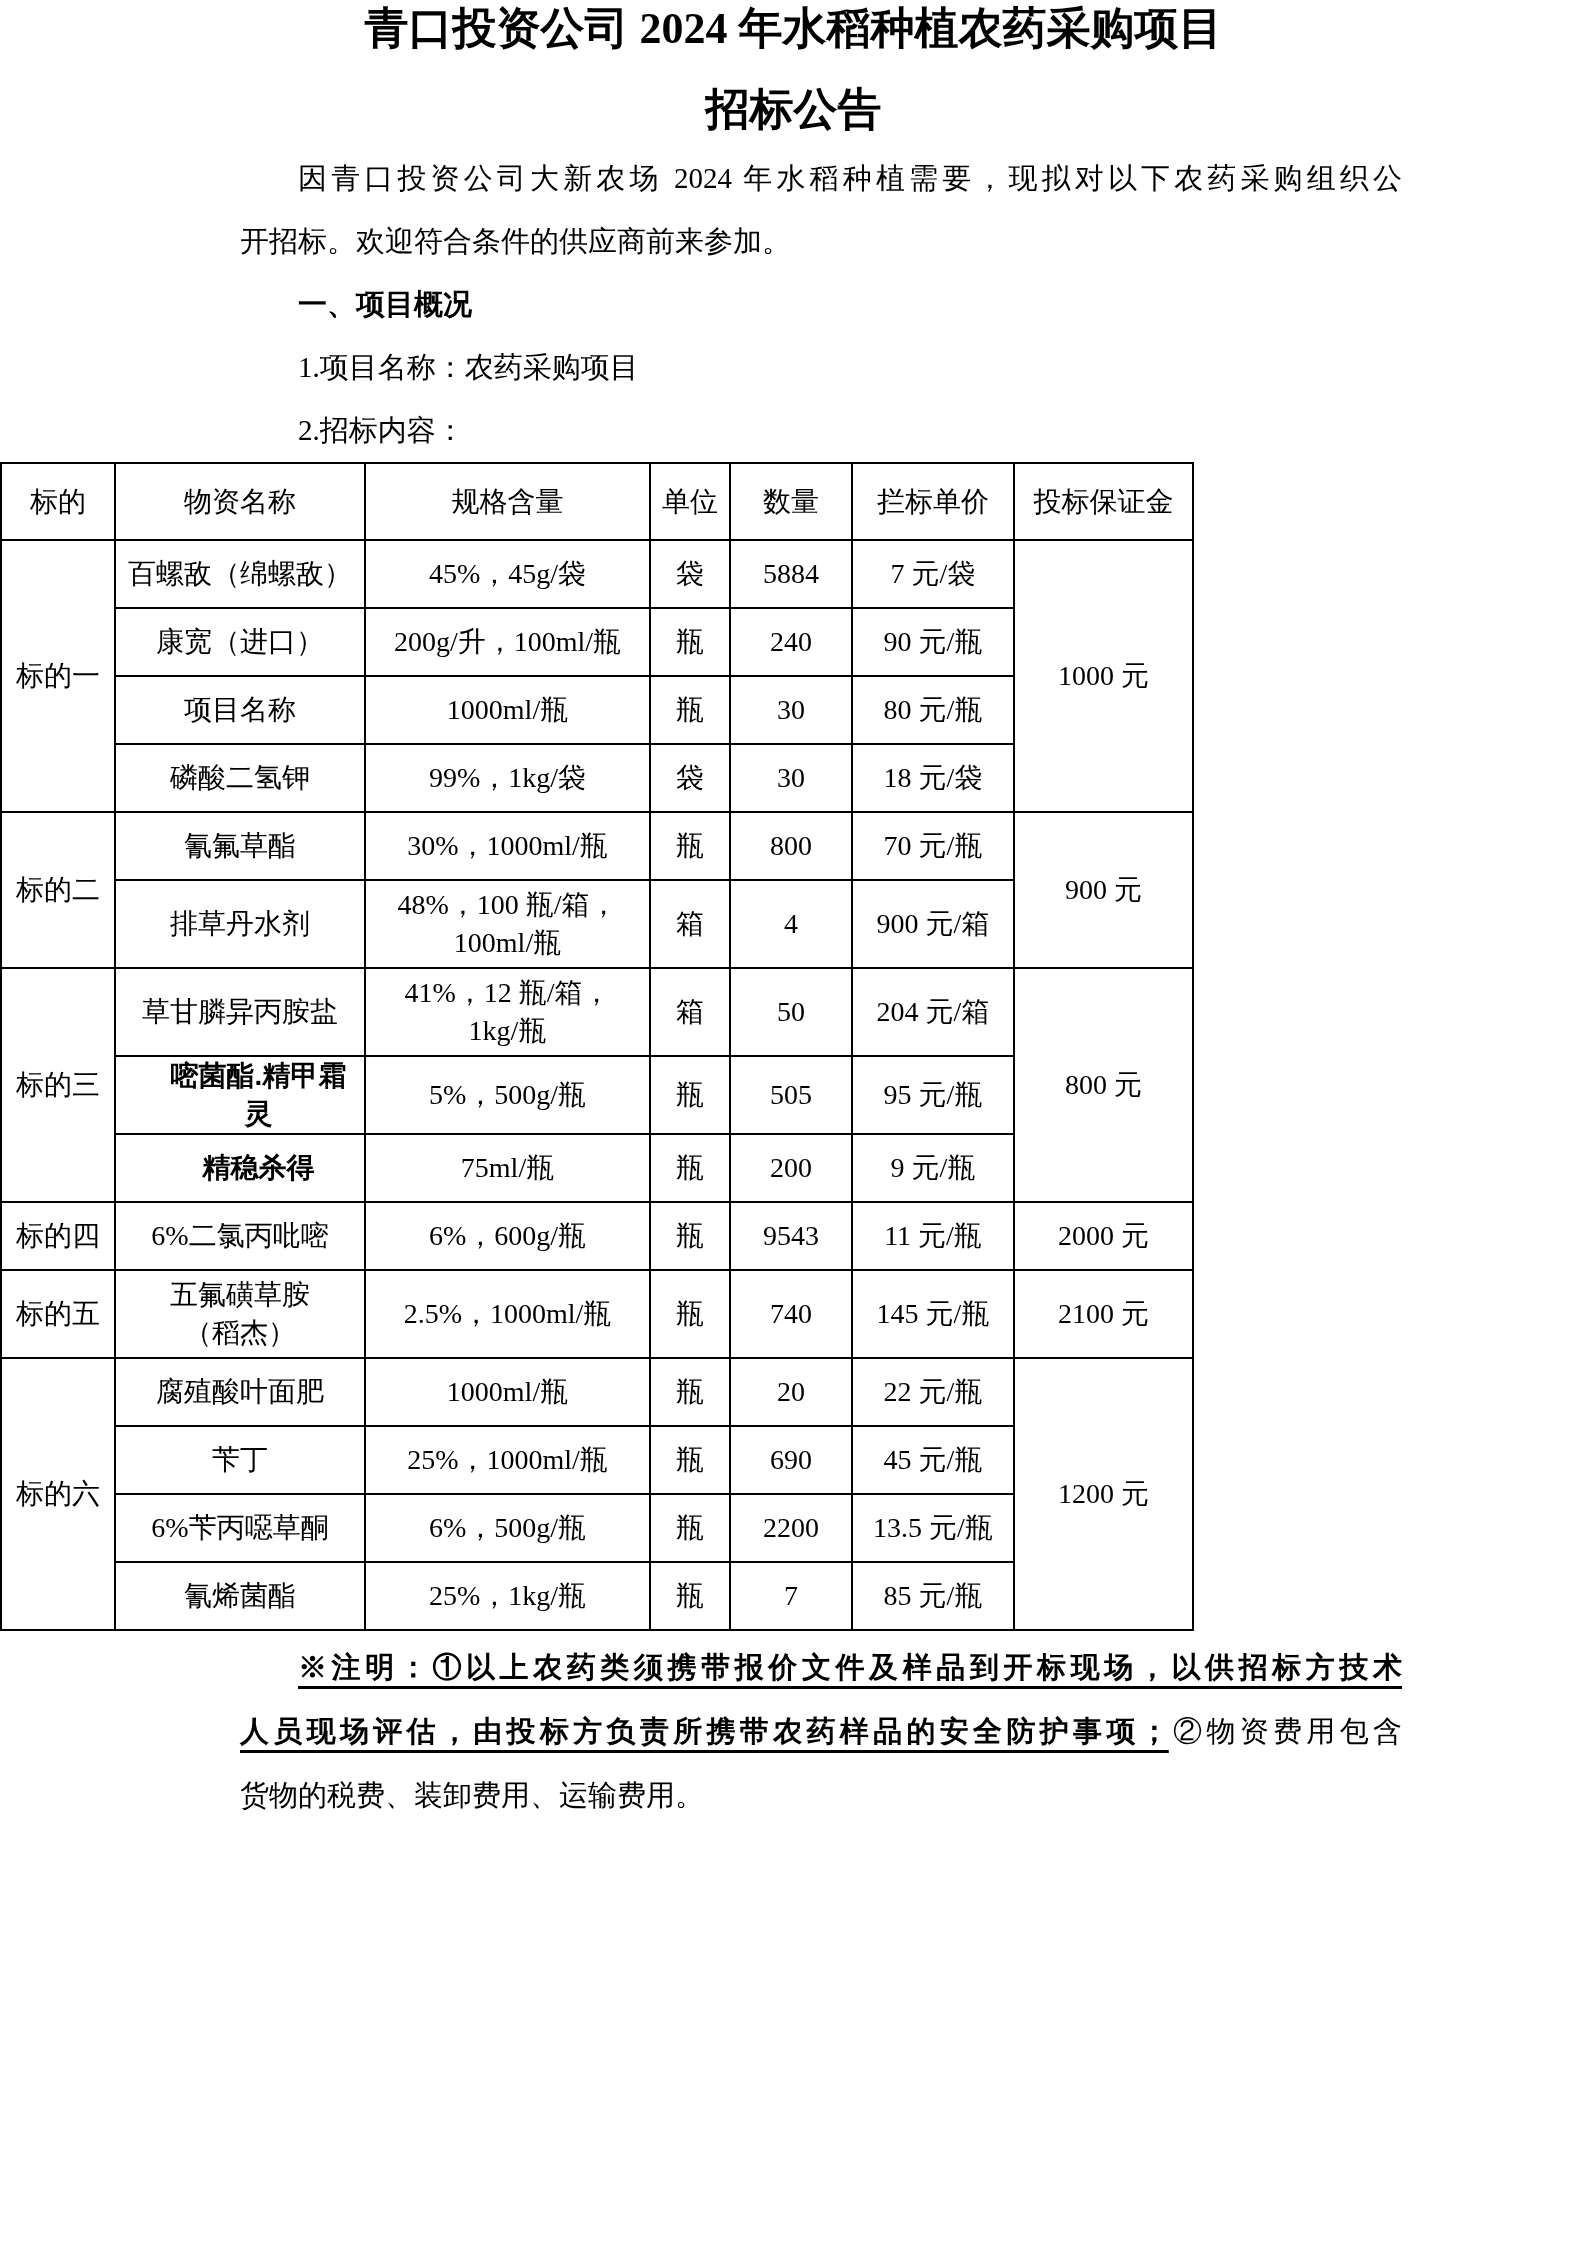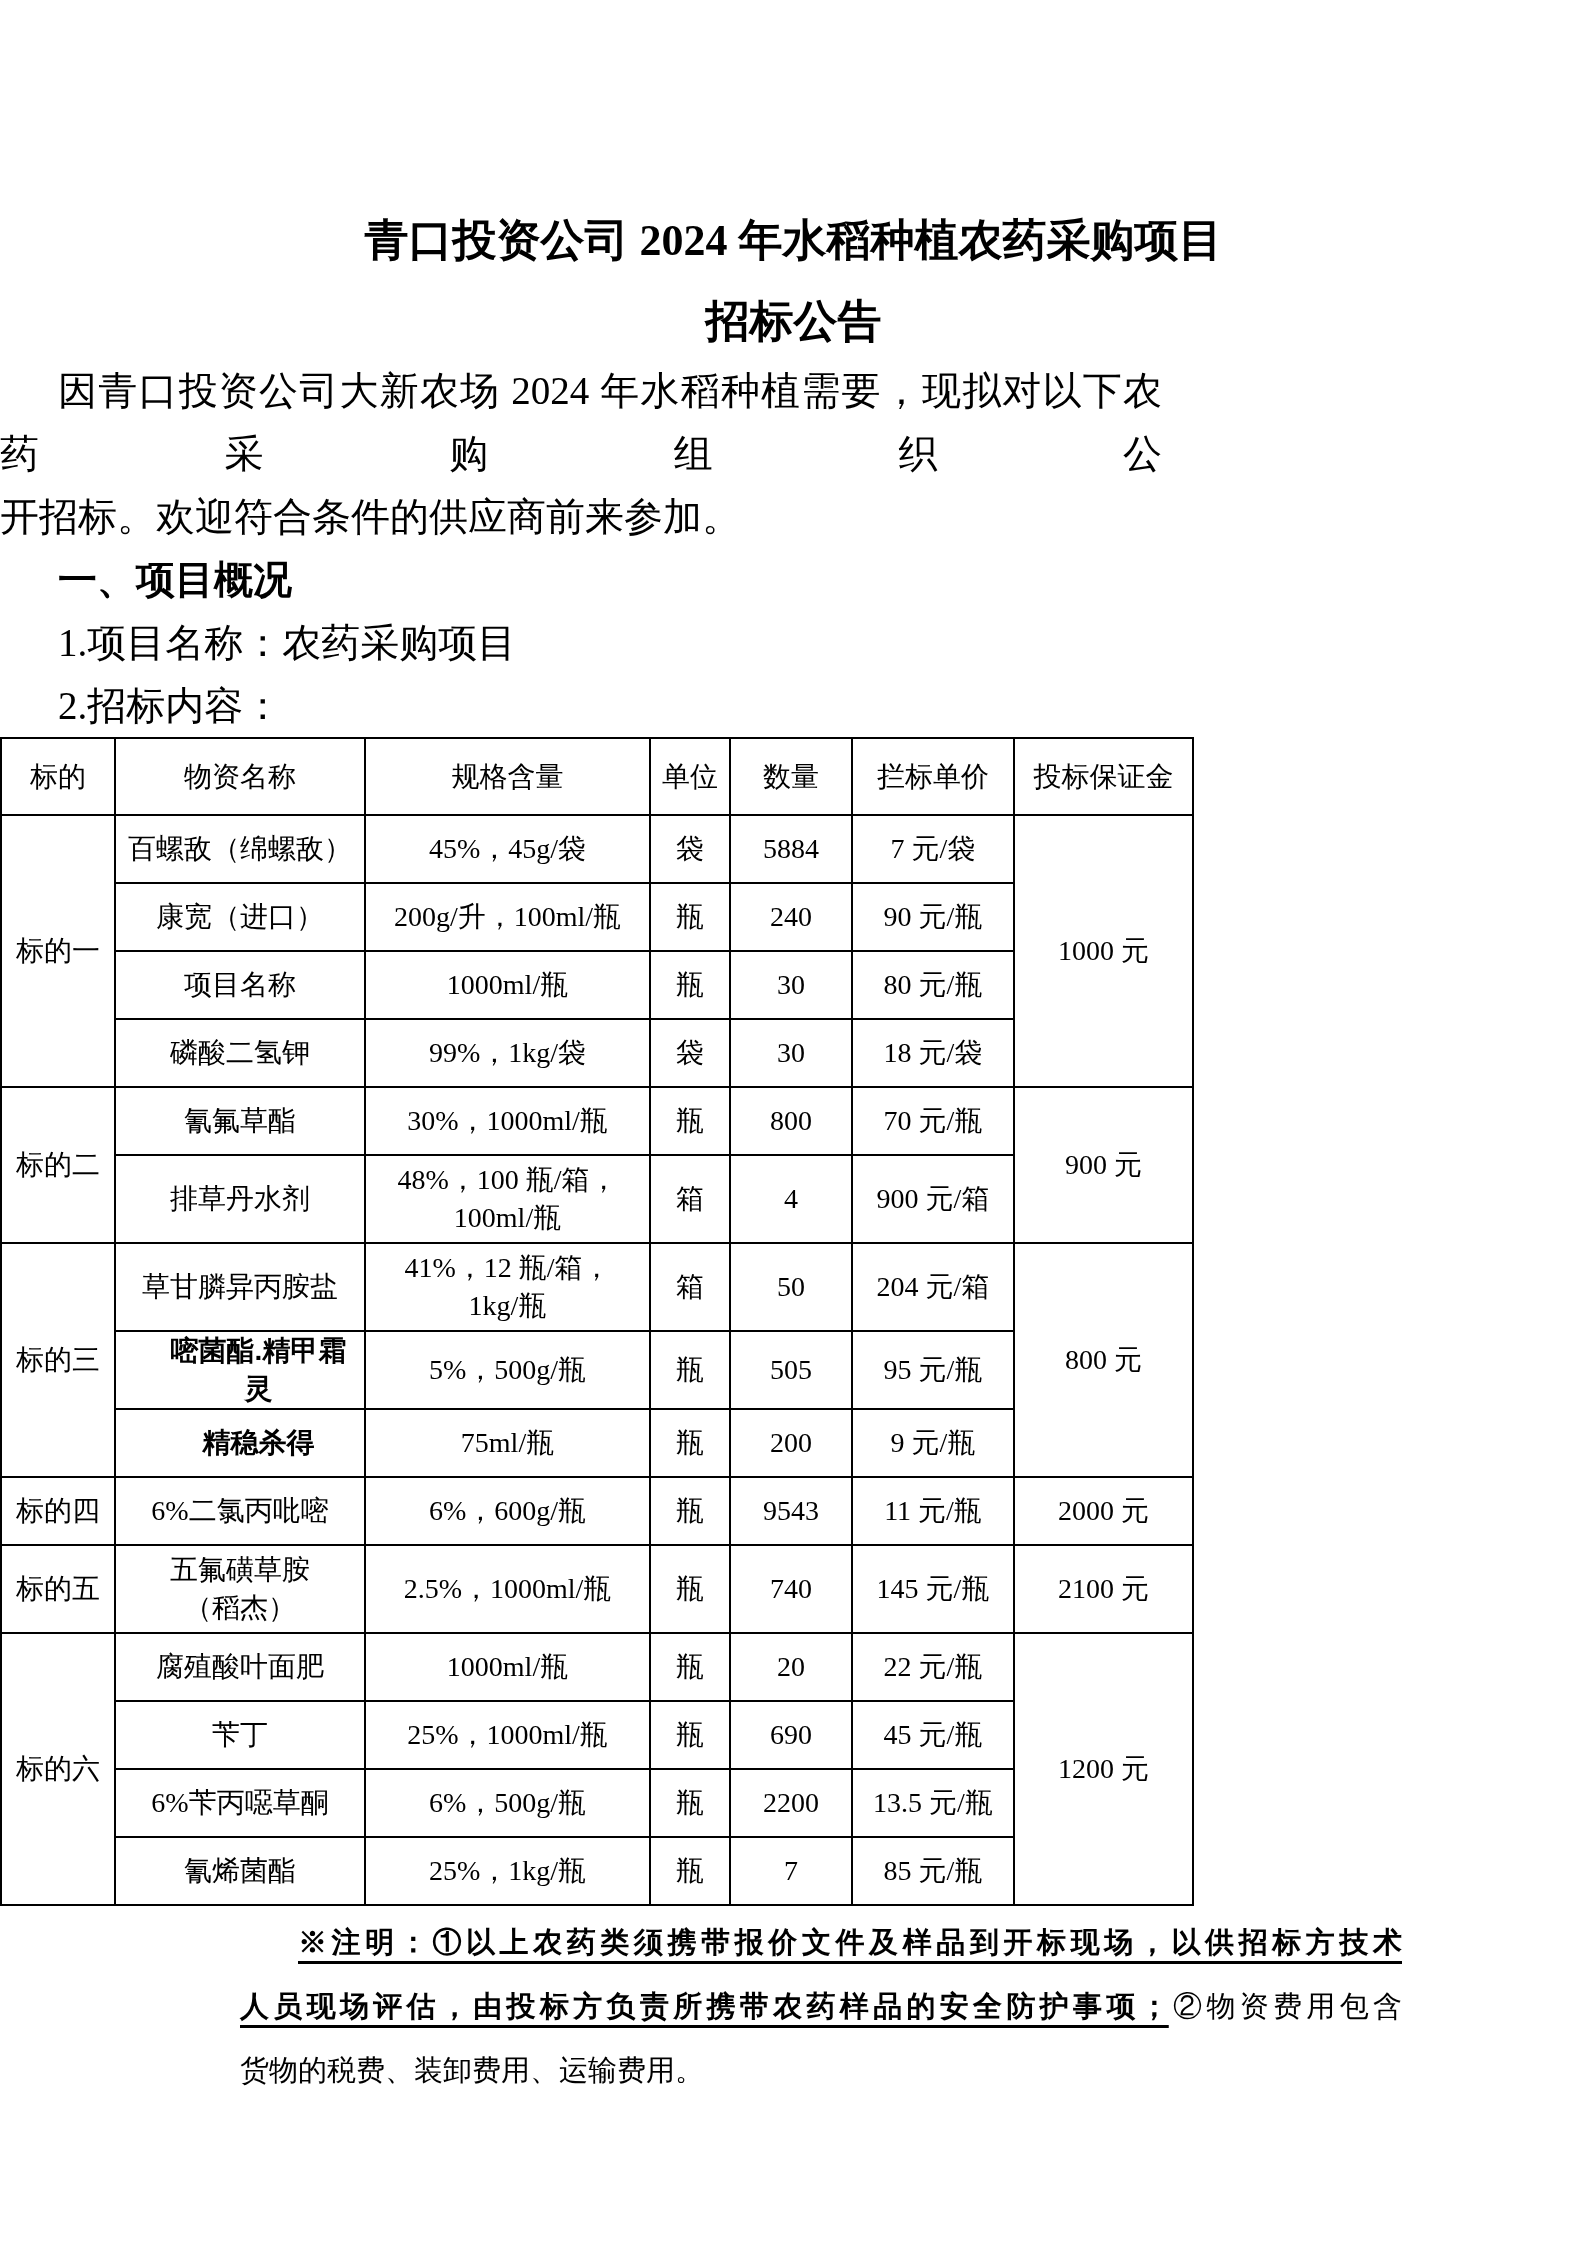--- a/index.html
+++ b/index.html
@@ -11,26 +11,27 @@
     color:#000;
     font-family:"Liberation Serif","DejaVu Serif",serif;
     overflow:hidden;
   }
   .title-line {
     text-align:center;
     font-size:44px;
     font-weight:bold;
     line-height:58px;
   }
-  #title-line-1 { padding-top:212px; }
+  #title-line-1 { }
   #title-line-2 { margin-top:23px; }
 
   .body-block {
+    margin-left:240px;
     width:1162px;
-    font-size:39px;
+    font-size:29px;
     line-height:63px;
   }
   #intro-block { margin-top:8px; }
   .indent { text-indent:58px; }
   .jfull { text-align:justify; text-align-last:justify; text-justify:inter-character; }
   .bold { font-weight:bold; }
 
   table.doc-table {
     width:1192px;
     border-collapse:collapse;

